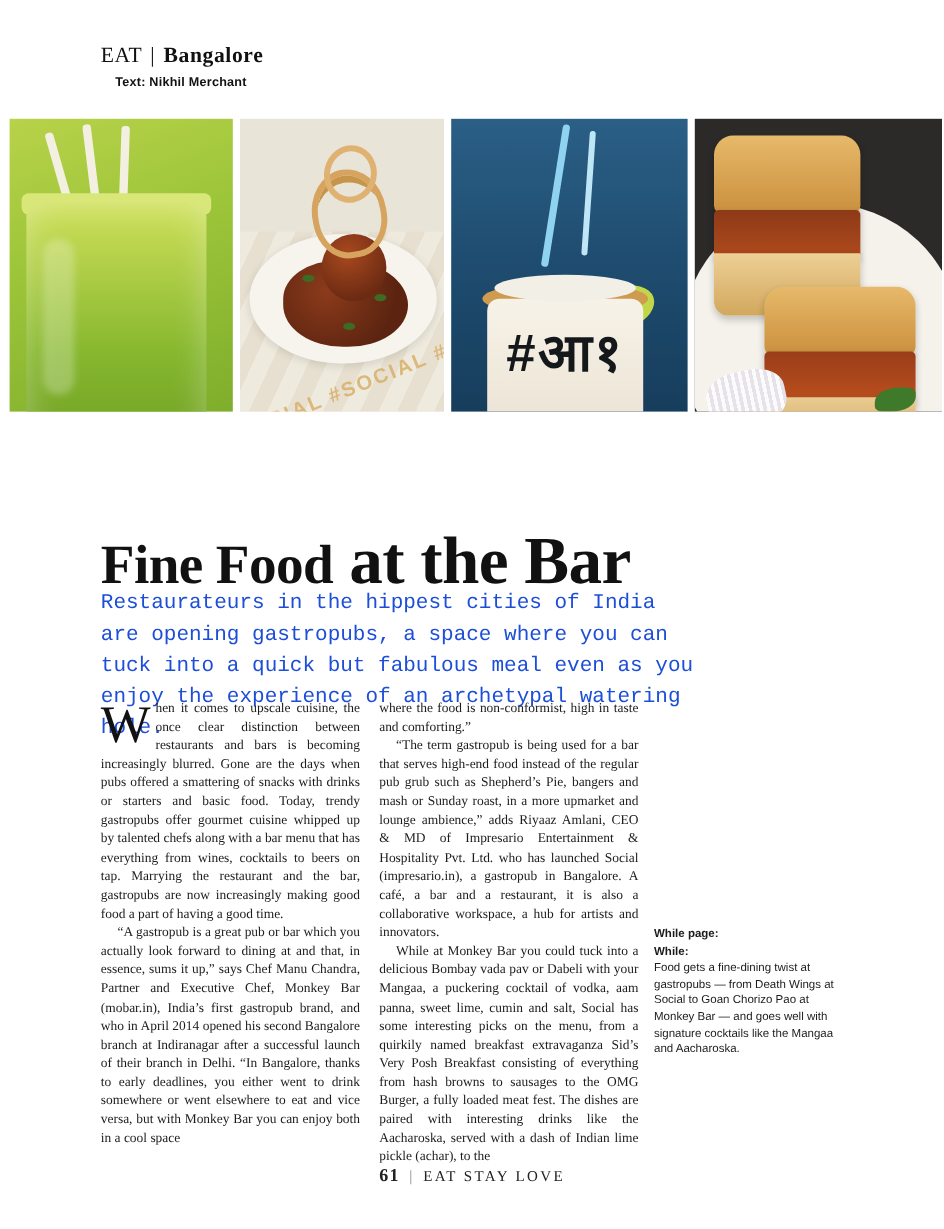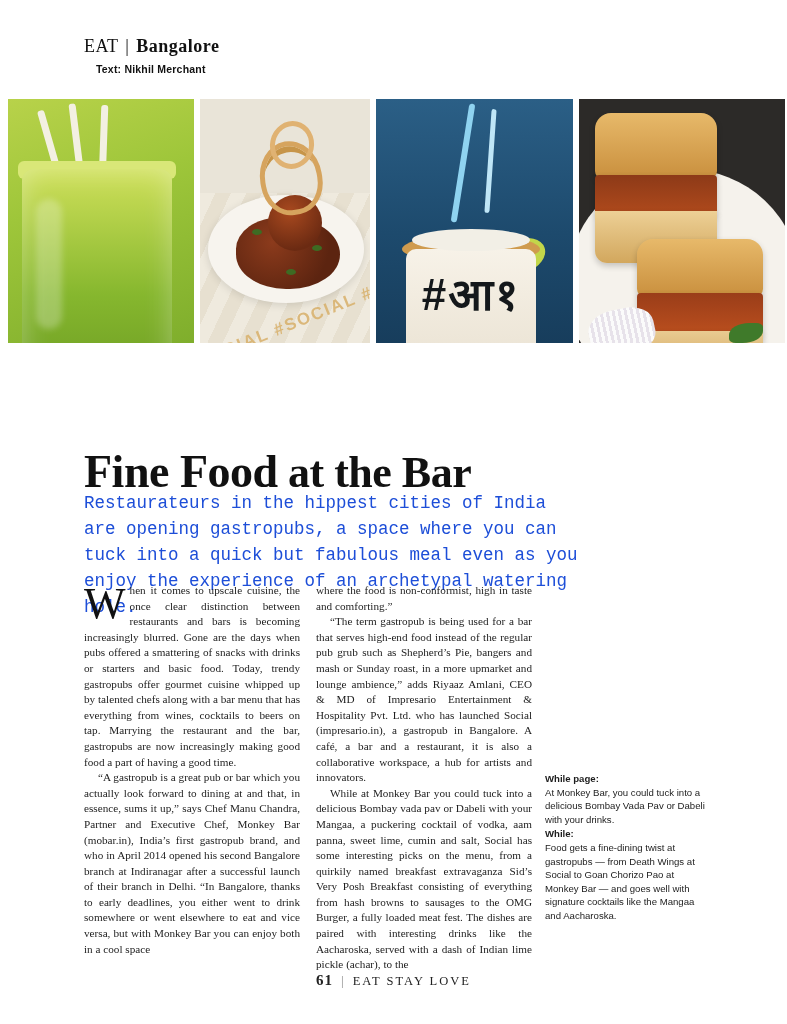--- a/index.html
+++ b/index.html
@@ -271,21 +271,21 @@
     left: 84px;
     top: 398px;
     font-family: "Liberation Serif", serif;
     font-size: 57px;
     line-height: 64px;
     color: #111;
     letter-spacing: -0.5px;
     white-space: nowrap;
   }
   .headline .big { font-size: 46px; }
-  .headline .small { font-size: 44px; }
+  .headline .small { font-size: 56px; }
 
   
   .standfirst {
     position: absolute;
     left: 84px;
     top: 490px;
     width: 500px;
     font-family: Liberation Mono, monospace;
     font-size: 17.5px;
     line-height: 26px;
@@ -423,21 +423,20 @@
 
   <div class="col col2">
     <p>where the food is non-conformist, high in taste and comforting.”</p>
     <p>“The term gastropub is being used for a bar that serves high-end food instead of the regular pub grub such as Shepherd’s Pie, bangers and mash or Sunday roast, in a more upmarket and lounge ambience,” adds Riyaaz Amlani, CEO &amp; MD of Impresario Entertainment &amp; Hospitality Pvt. Ltd. who has launched Social (impresario.in), a gastropub in Bangalore. A café, a bar and a restaurant, it is also a collaborative workspace, a hub for artists and innovators.</p>
     <p>While at Monkey Bar you could tuck into a delicious Bombay vada pav or Dabeli with your Mangaa, a puckering cocktail of vodka, aam panna, sweet lime, cumin and salt, Social has some interesting picks on the menu, from a quirkily named breakfast extravaganza Sid’s Very Posh Breakfast consisting of everything from hash browns to sausages to the OMG Burger, a fully loaded meat fest. The dishes are paired with interesting drinks like the Aacharoska, served with a dash of Indian lime pickle (achar), to the</p>
   </div>
 
   <div class="captions">
     <div class="blk">
       <div class="lab">While page:</div>
-      <div>At Monkey Bar, you could tuck into a delicious Bombay Vada Pav or Dabeli with your drinks.</div>
     </div>
     <div class="blk">
       <div class="lab">While:</div>
       <div>Food gets a fine-dining twist at gastropubs — from Death Wings at Social to Goan Chorizo Pao at Monkey Bar — and goes well with signature cocktails like the Mangaa and Aacharoska.</div>
     </div>
   </div>
 
   <div class="footer">
     <span class="num">61</span><span class="bar">|</span><span class="mag">EAT STAY LOVE</span>
   </div>

